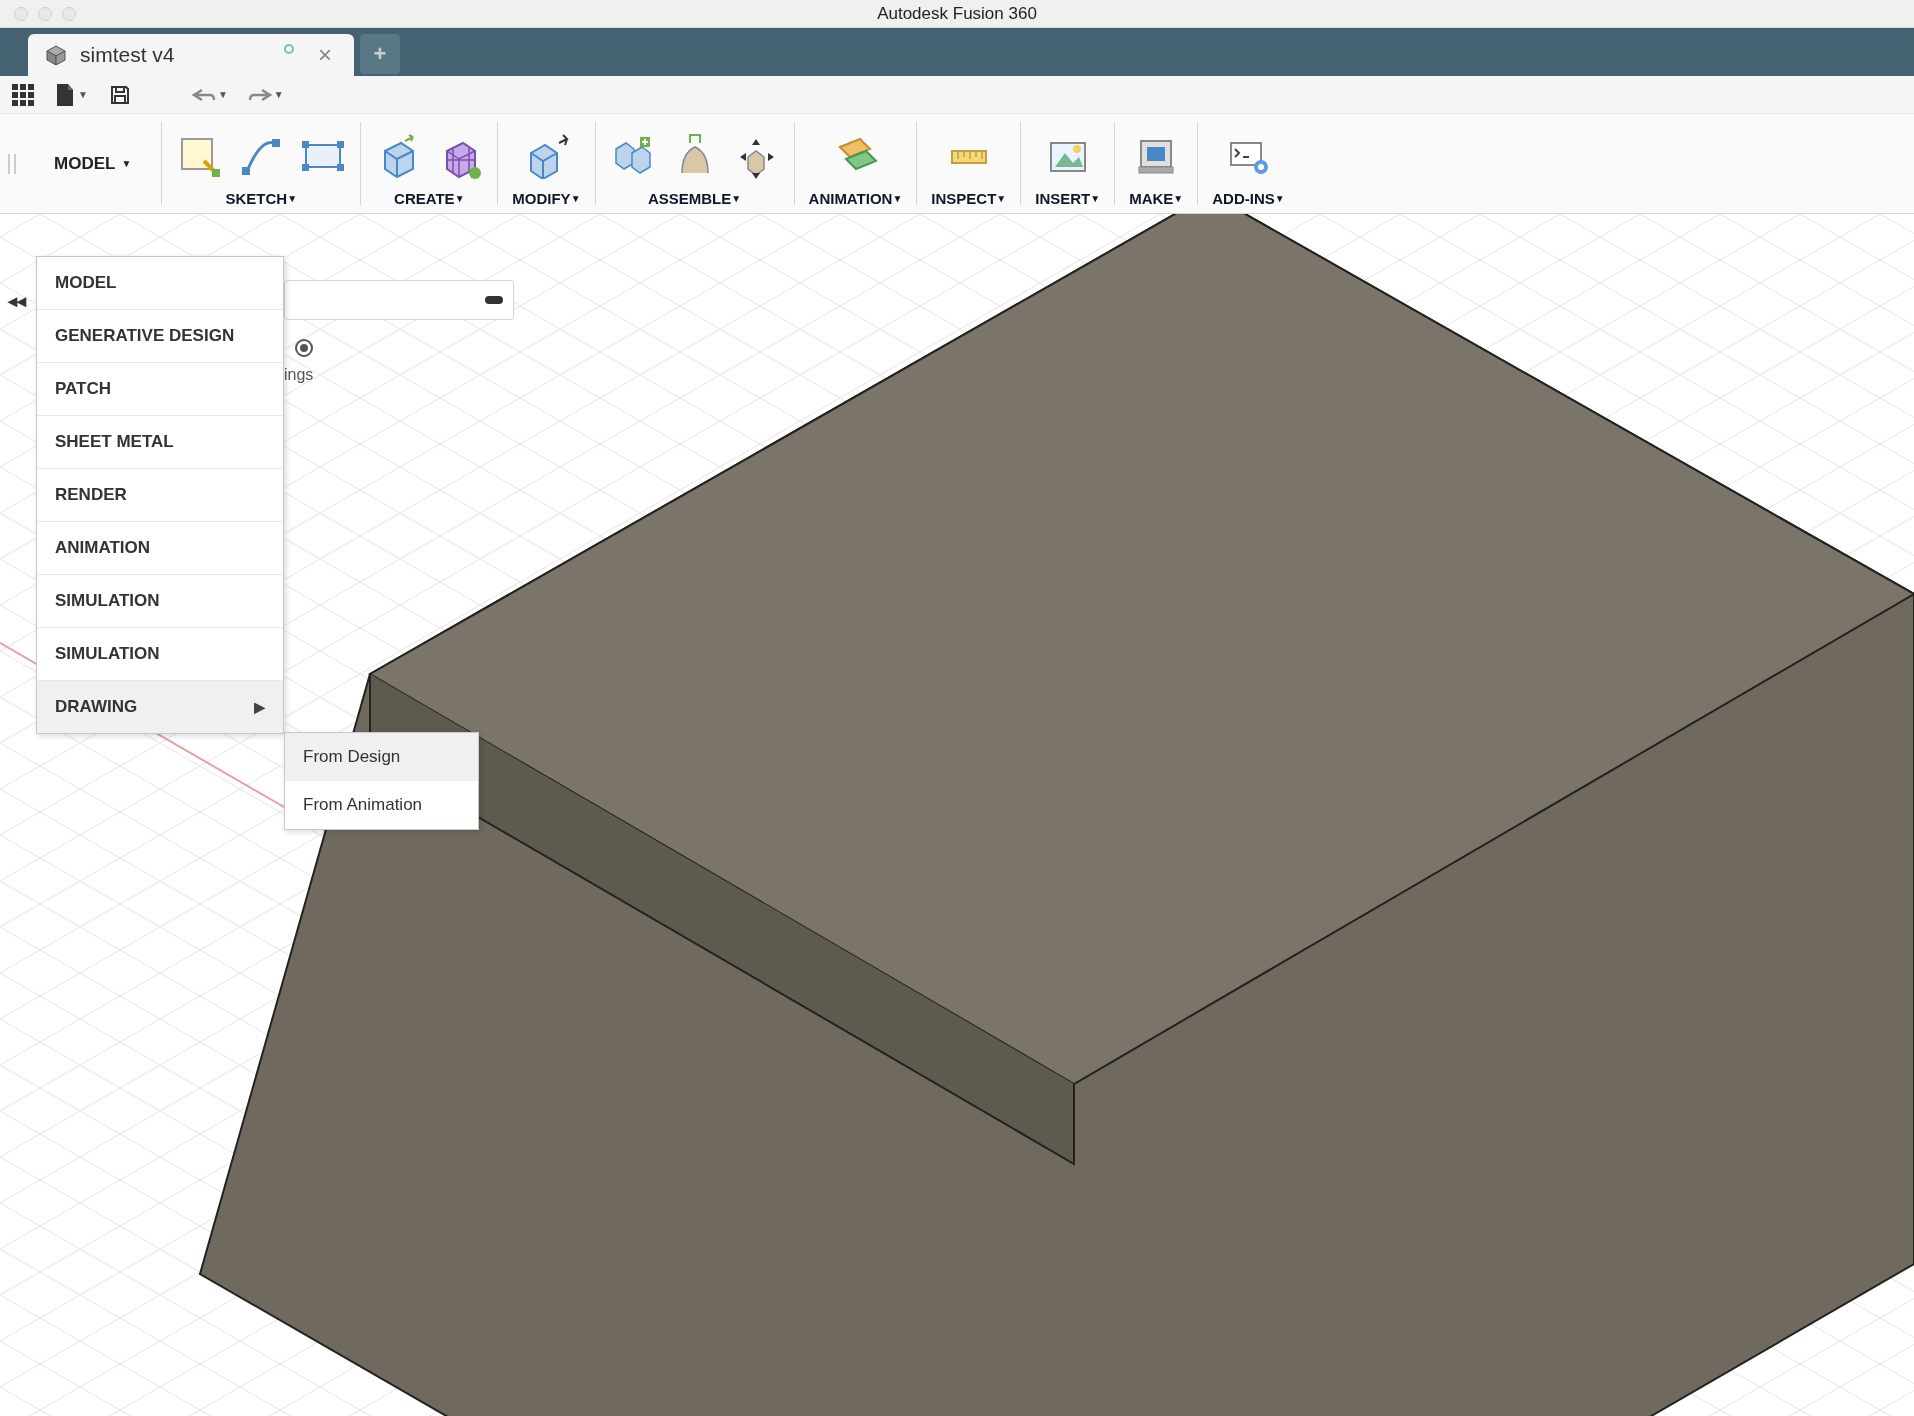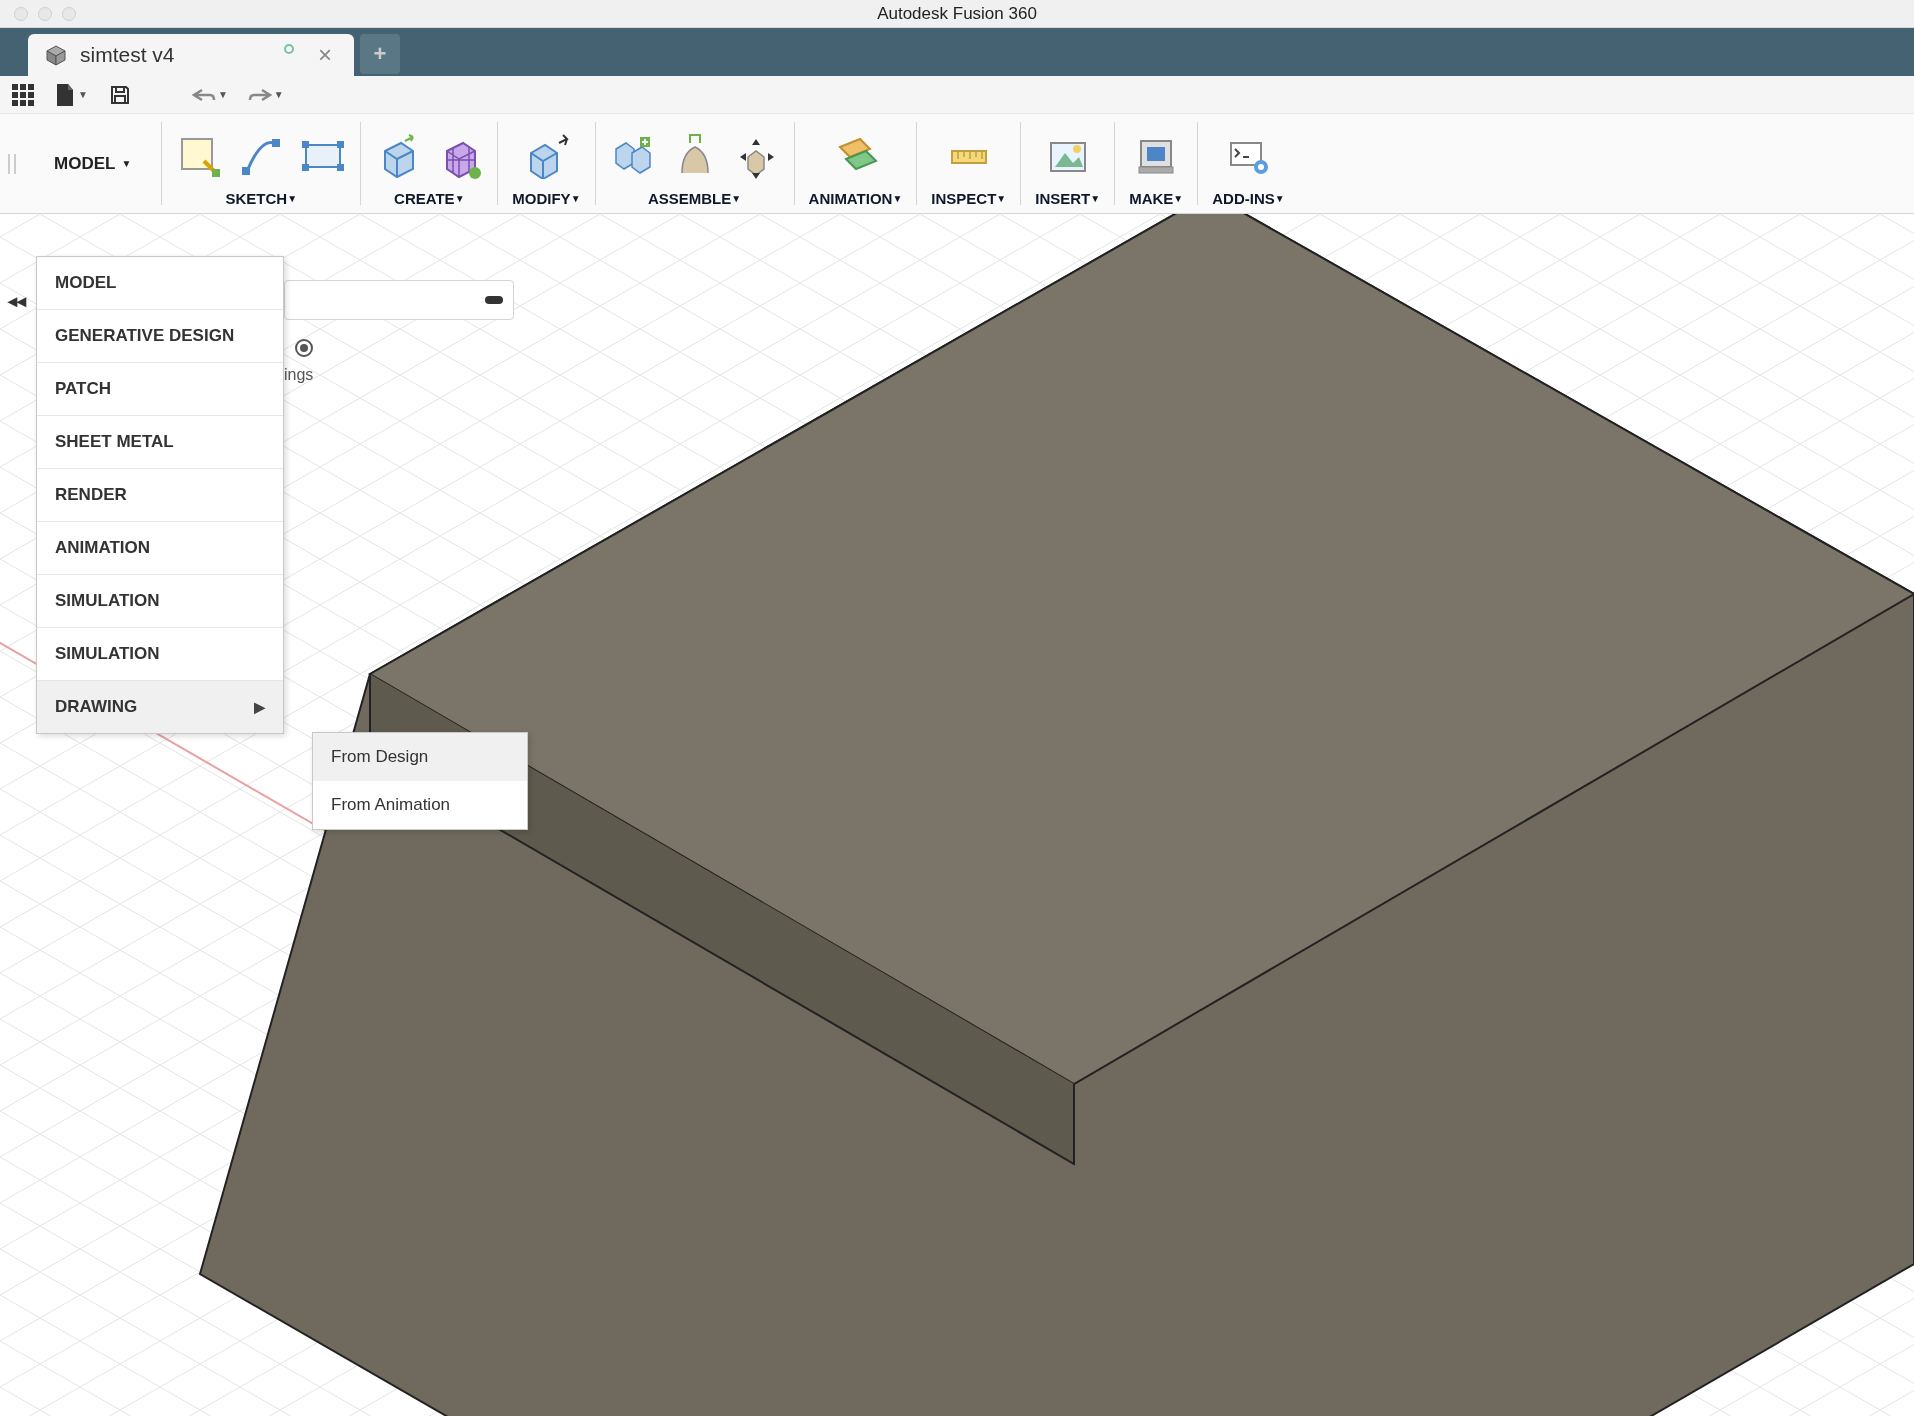--- a/index.html
+++ b/index.html
@@ -41,21 +41,21 @@
 .drop-caret { font-size: 10px; }
 
 
 .ws-menu { position: absolute; left: 36px; top: 256px; width: 248px; background: #fff; border: 1px solid #c8c8c8; box-shadow: 2px 2px 6px rgba(0,0,0,0.15); z-index: 100; }
 .ws-item { padding: 16px 18px; font-size: 17px; font-weight: bold; color: #333; border-bottom: 1px solid #e6e6e6; display: flex; justify-content: space-between; align-items: center; }
 .ws-item.hover { background: #f0f0f0; }
 .ws-item.last { border-bottom: none; }
 .ws-arrow { font-size: 14px; color: #444; }
 
 
-.sub-menu { position: absolute; left: 284px; top: 732px; width: 216px; background: #fff; border: 1px solid #c8c8c8; box-shadow: 2px 2px 6px rgba(0,0,0,0.15); z-index: 101; margin-left: 28px; }
+.sub-menu { position: absolute; left: 284px; top: 732px; width: 195px; background: #fff; border: 1px solid #c8c8c8; box-shadow: 2px 2px 6px rgba(0,0,0,0.15); z-index: 101; }
 .sub-item { padding: 14px 18px; font-size: 17px; color: #333; }
 .sub-item.hover { background: #f0f0f0; }
 
 
 .canvas-area { position: absolute; top: 214px; left: 0; right: 0; bottom: 0; background: #fff; overflow: hidden; }
 .grid-bg { position: absolute; inset: 0; }
 
 
 .panel-frag1 { position: absolute; left: 284px; top: 280px; width: 230px; height: 40px; background: #fff; border: 1px solid #d4d4d4; border-radius: 4px; display: flex; align-items: center; padding-right: 10px; justify-content: flex-end; }
 .panel-frag2 { position: absolute; left: 284px; top: 330px; width: 40px; height: 36px; display: flex; align-items: center; justify-content: center; }

